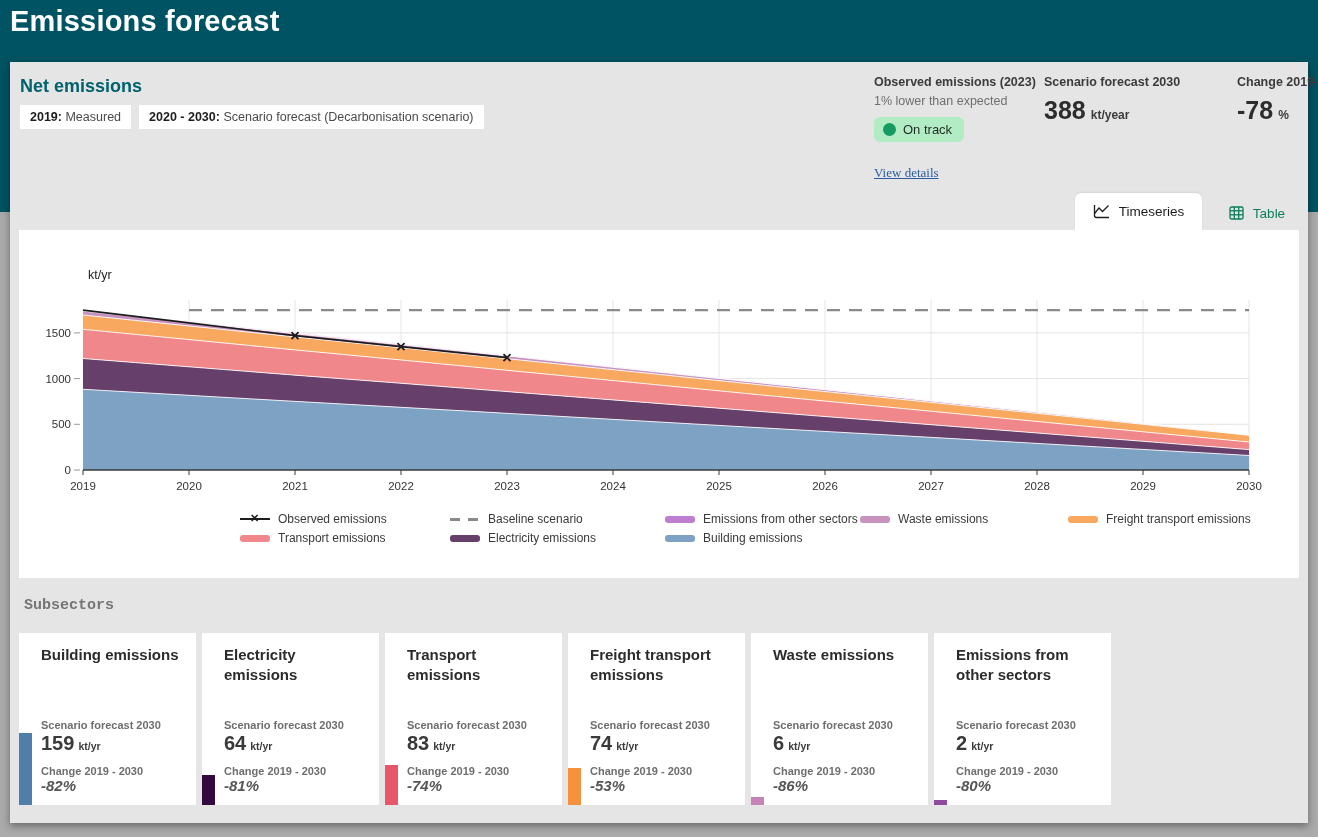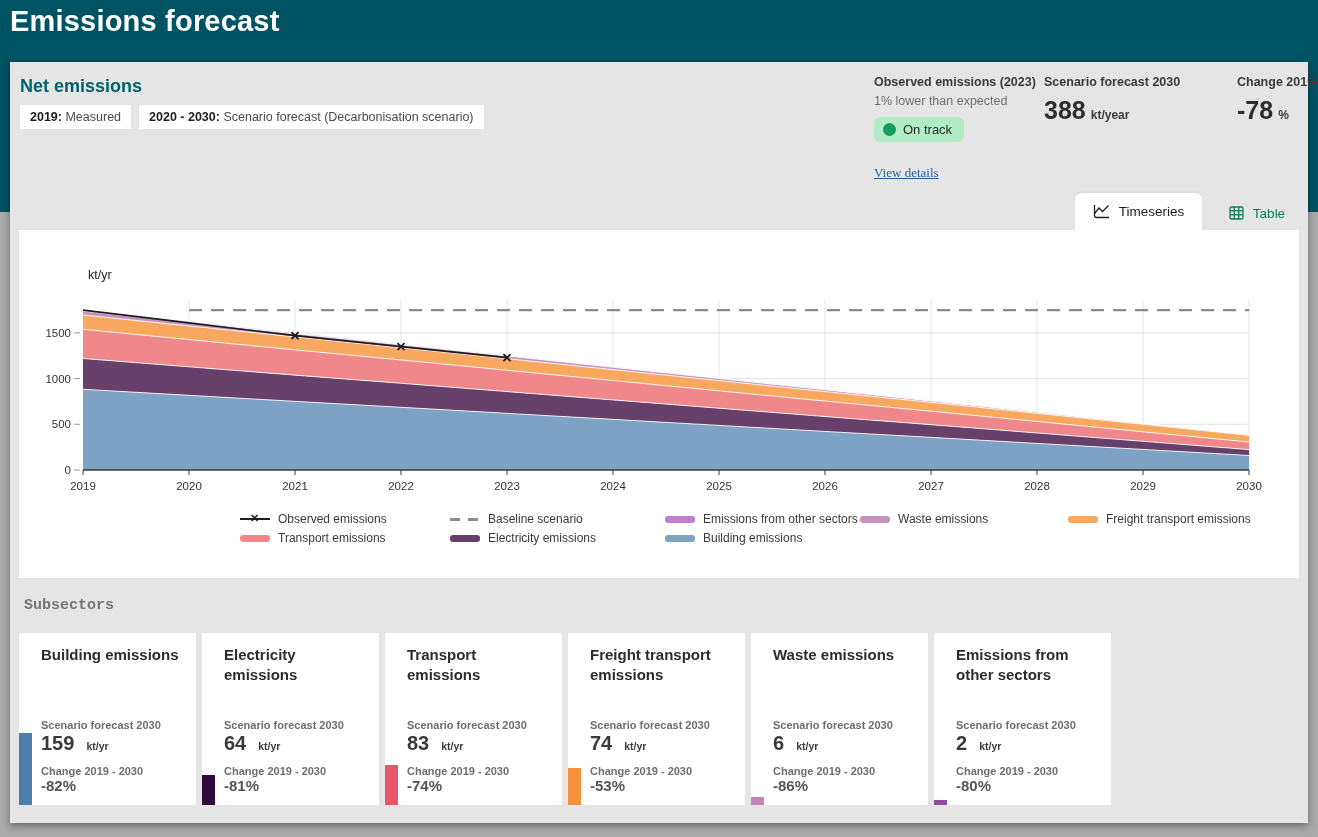--- a/index.html
+++ b/index.html
@@ -73,25 +73,25 @@
     position:absolute;left:10px;top:531px;margin:4px;
     font-size:15px;font-weight:bold;color:#757575;font-family:Liberation Mono, monospace;
   }
   .cards-row{position:absolute;left:9px;top:571px;display:flex;gap:6px;}
   .card{
     position:relative;width:177px;height:172px;background:#fff;overflow:hidden;cursor:pointer;
   }
   .card-title{margin:12px 14px 0 22px;font-size:15px;font-weight:bold;color:#2c2c2c;line-height:19.5px;}
   .card-flabel,.card-clabel{position:absolute;left:22px;font-size:11px;font-weight:bold;color:#6e6e6e;}
   .card-flabel{top:86px;}
-  .card-vrow{position:absolute;left:22px;top:99px;display:flex;align-items:baseline;gap:12px;}
+  .card-vrow{position:absolute;left:22px;top:99px;display:flex;align-items:baseline;gap:4px;}
   .card-val{font-size:20px;font-weight:bold;color:#3a3a3a;}
   .card-unit{font-size:10.5px;font-weight:bold;color:#3a3a3a;}
   .card-clabel{top:132px;}
-  .card-change{position:absolute;left:22px;top:144px;font-size:15px;font-weight:bold;color:#555;}
+  .card-change{position:absolute;left:22px;top:144px;font-size:15px;font-weight:bold;color:#555;font-style:italic;}
   .card-bar{position:absolute;left:0;bottom:0;width:13px;}
 </style>
 </head>
 <body>
 
 <div class="page">
   <div class="bg-top"></div>
   <h1 class="app-title">Emissions forecast</h1>
 
   <div class="panel">

